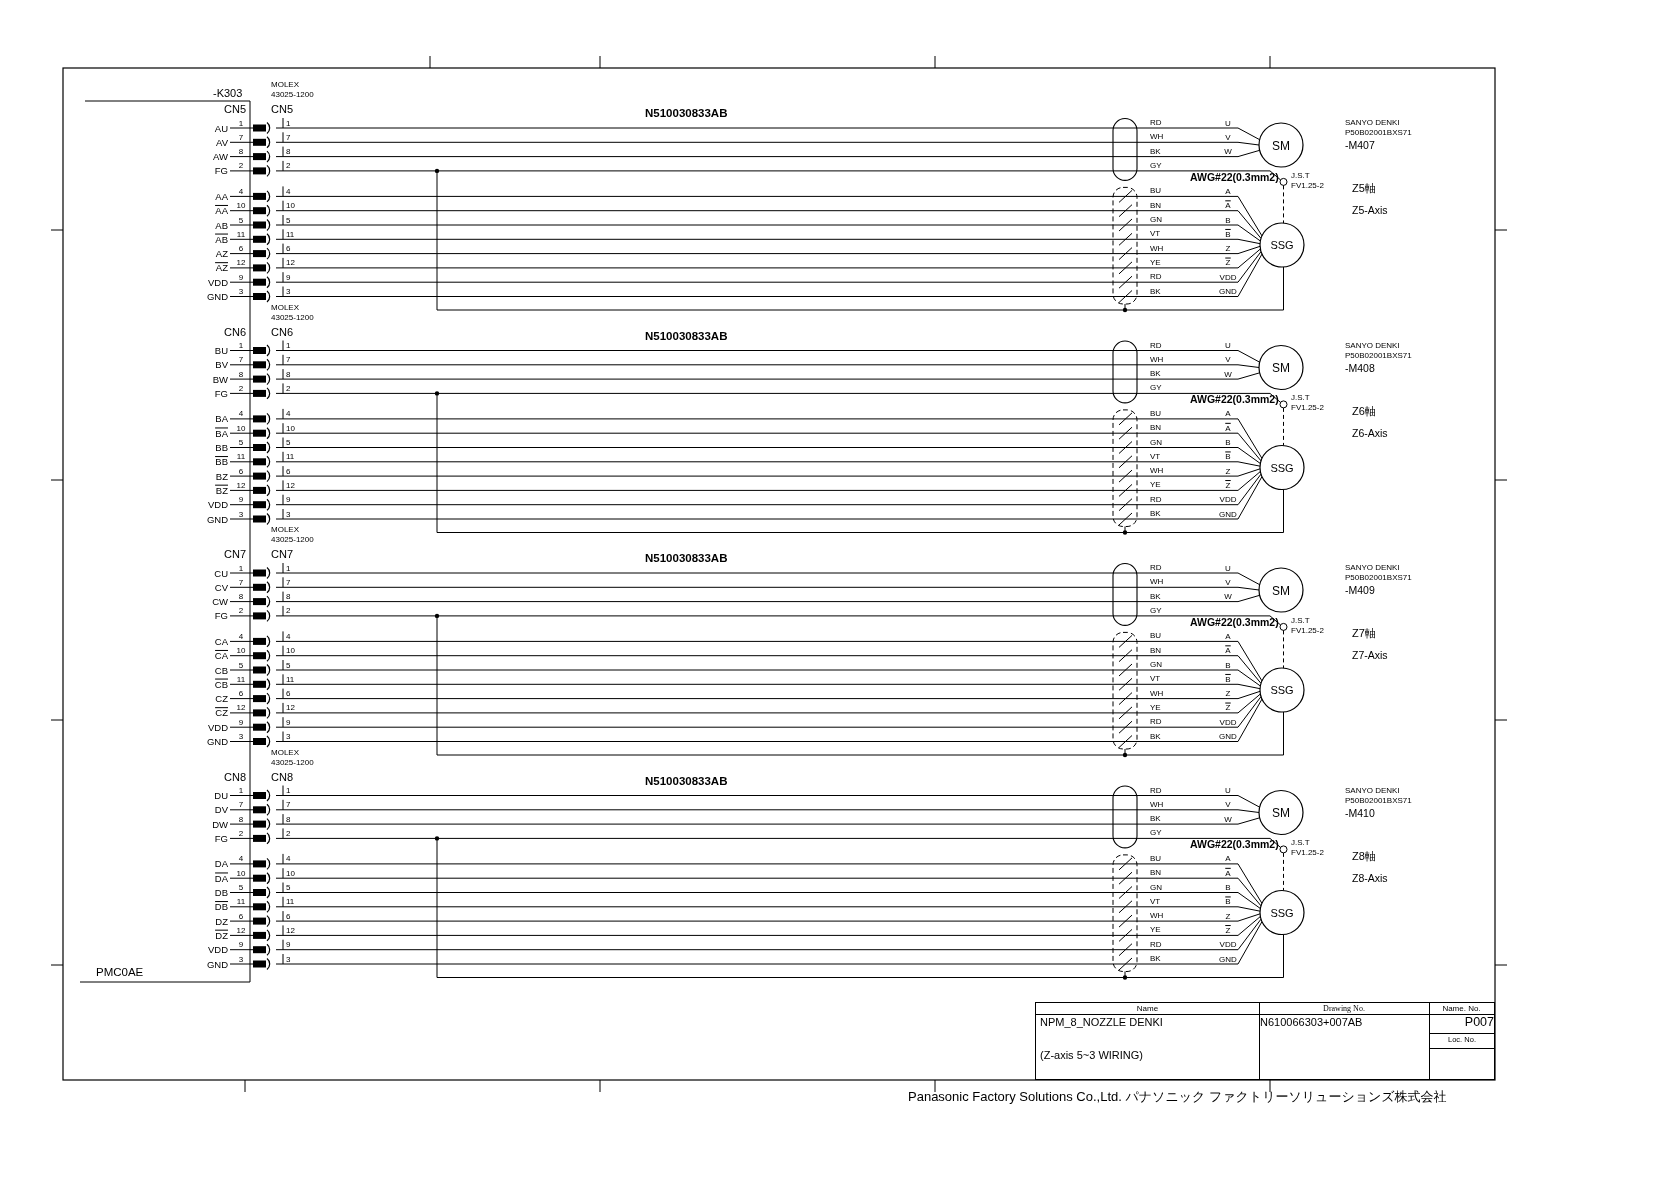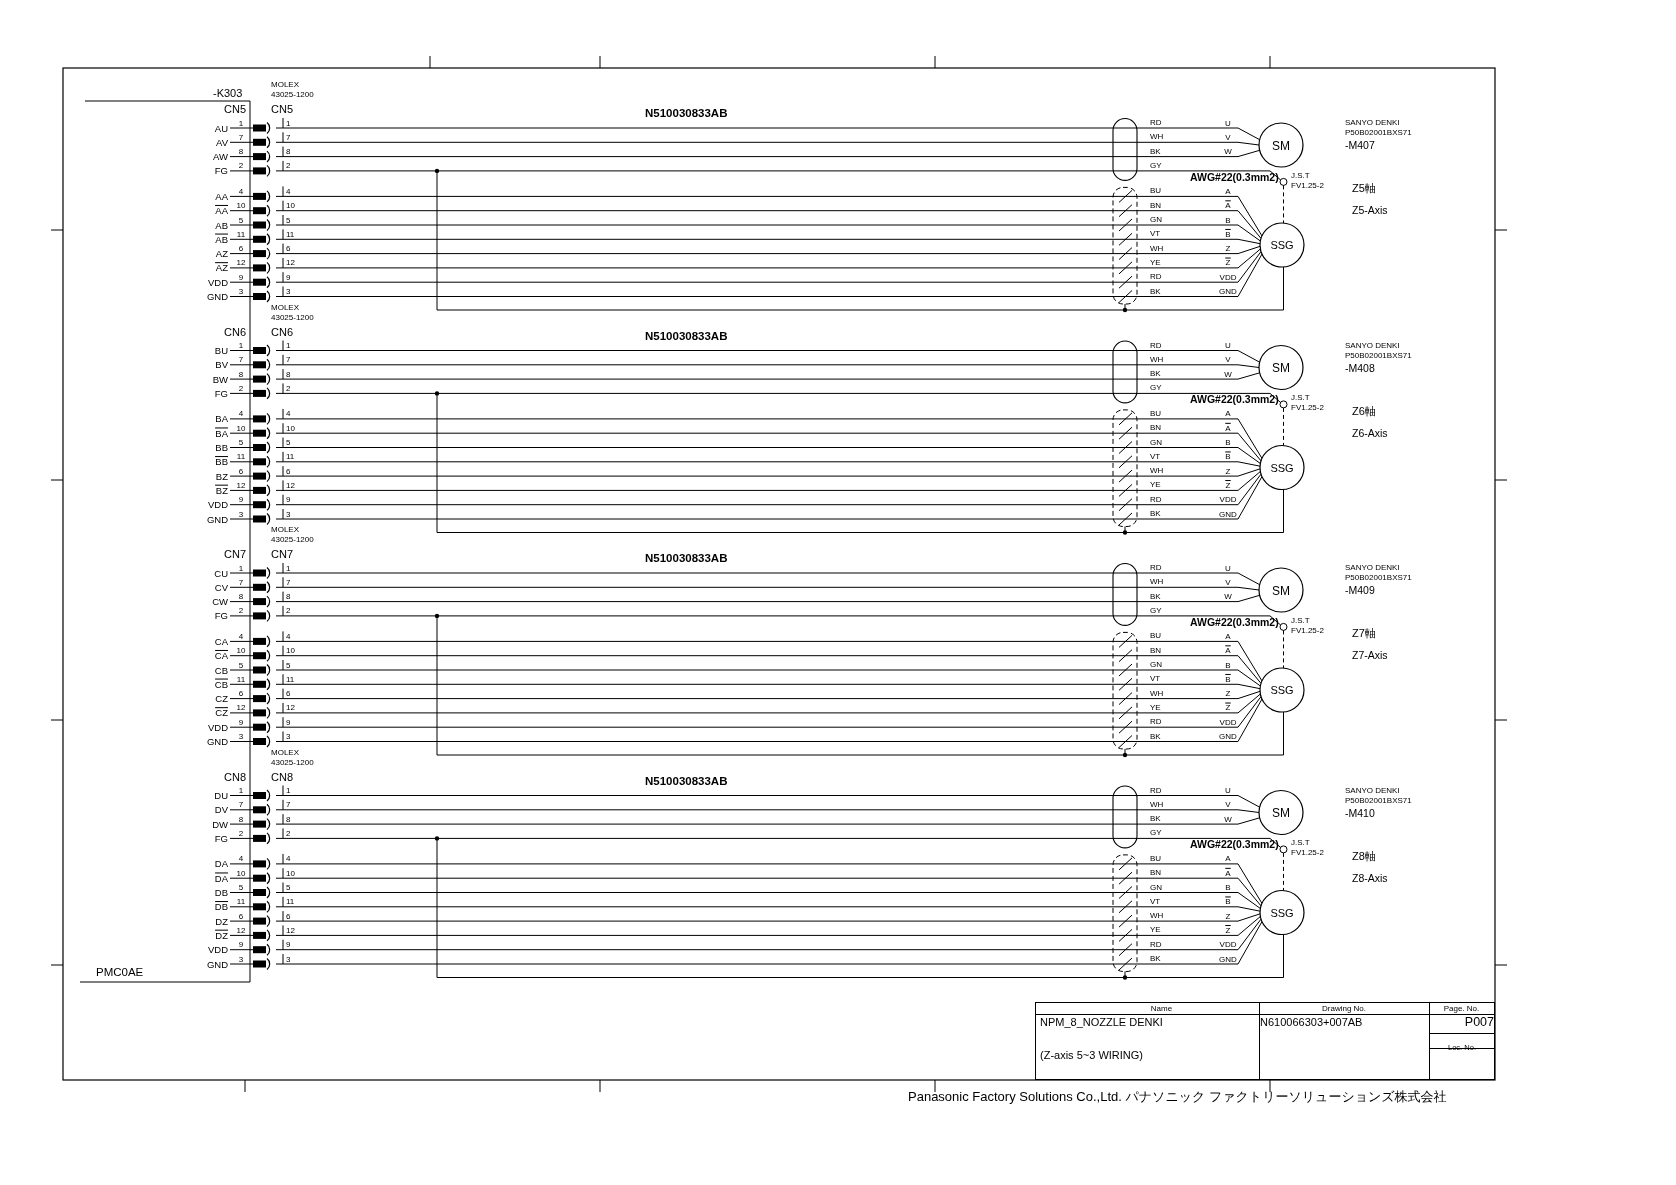--- a/index.html
+++ b/index.html
@@ -6,26 +6,26 @@
   .page{position:relative;width:1676px;height:1185px;background:#fff;overflow:hidden;
         font-family:"Liberation Sans",sans-serif;color:#000;}
   #diagram{position:absolute;left:0;top:0;}
   
   .tblock{position:absolute;left:1035px;top:1002px;width:458px;height:76px;border:1px solid #000;background:#fff;}
   .tblock div{position:absolute;}
   .colline{top:0;height:76px;width:0;border-left:1px solid #000;}
   .c1{left:223px;} .c2{left:393px;}
   .hline{height:0;border-top:1px solid #000;}
   .th{font-size:8px;line-height:10px;text-align:center;top:1px;}
-  .th1{left:14px;width:223px;text-align:center;} .th2{left:223px;width:170px;} .th3{left:393px;width:65px;}
+  .th1{left:0;width:223px;text-align:center;} .th2{left:223px;width:170px;font-family:Liberation Serif, serif;} .th3{left:393px;width:65px;}
   .tb-name1{left:4px;top:13px;font-size:11px;white-space:nowrap;}
   .tb-name2{left:4px;top:46px;font-size:11px;white-space:nowrap;}
   .tb-dno{left:224px;top:13px;width:169px;text-align:left;font-size:11px;}
   .tb-pno{left:394px;top:12px;width:64px;text-align:right;font-size:12.5px;}
-  .tb-loc{left:394px;top:32px;width:64px;text-align:center;font-size:7.5px;margin-top:8px;}
+  .tb-loc{left:394px;top:32px;width:64px;text-align:center;font-size:7.5px;}
   .footer{position:absolute;left:908px;top:1088px;width:520px;text-align:center;font-size:13px;white-space:nowrap;}
 </style>
 </head>
 <body>
 
 <div class="page">
 
   <svg id="diagram" width="1676" height="1185" viewBox="0 0 1676 1185">
       <g>
         <rect x="63" y="68" width="1432" height="1012" fill="none" stroke="#000" stroke-width="1.2"></rect>
@@ -846,21 +846,21 @@
     </svg>
 
   <div class="tblock">
     <div class="colline c1"></div>
     <div class="colline c2"></div>
     <div class="hline" style="top:11px;left:0;width:458px;"></div>
     <div class="hline" style="top:30px;left:393px;width:65px;"></div>
     <div class="hline" style="top:45px;left:393px;width:65px;"></div>
     <div class="th th1">Name</div>
     <div class="th th2">Drawing No.</div>
-    <div class="th th3">Page. No.</div>
+    <div class="th th3">Name. No.</div>
     <div class="tb-name1">NPM_8_NOZZLE DENKI</div>
     <div class="tb-name2">(Z-axis 5~3 WIRING)</div>
     <div class="tb-dno">N610066303+007AB</div>
     <div class="tb-pno">P007</div>
     <div class="tb-loc">Loc. No.</div>
   </div>
 
   <div class="footer">Panasonic Factory Solutions Co.,Ltd. パナソニック ファクトリーソリューションズ株式会社</div>
 
 </div>

